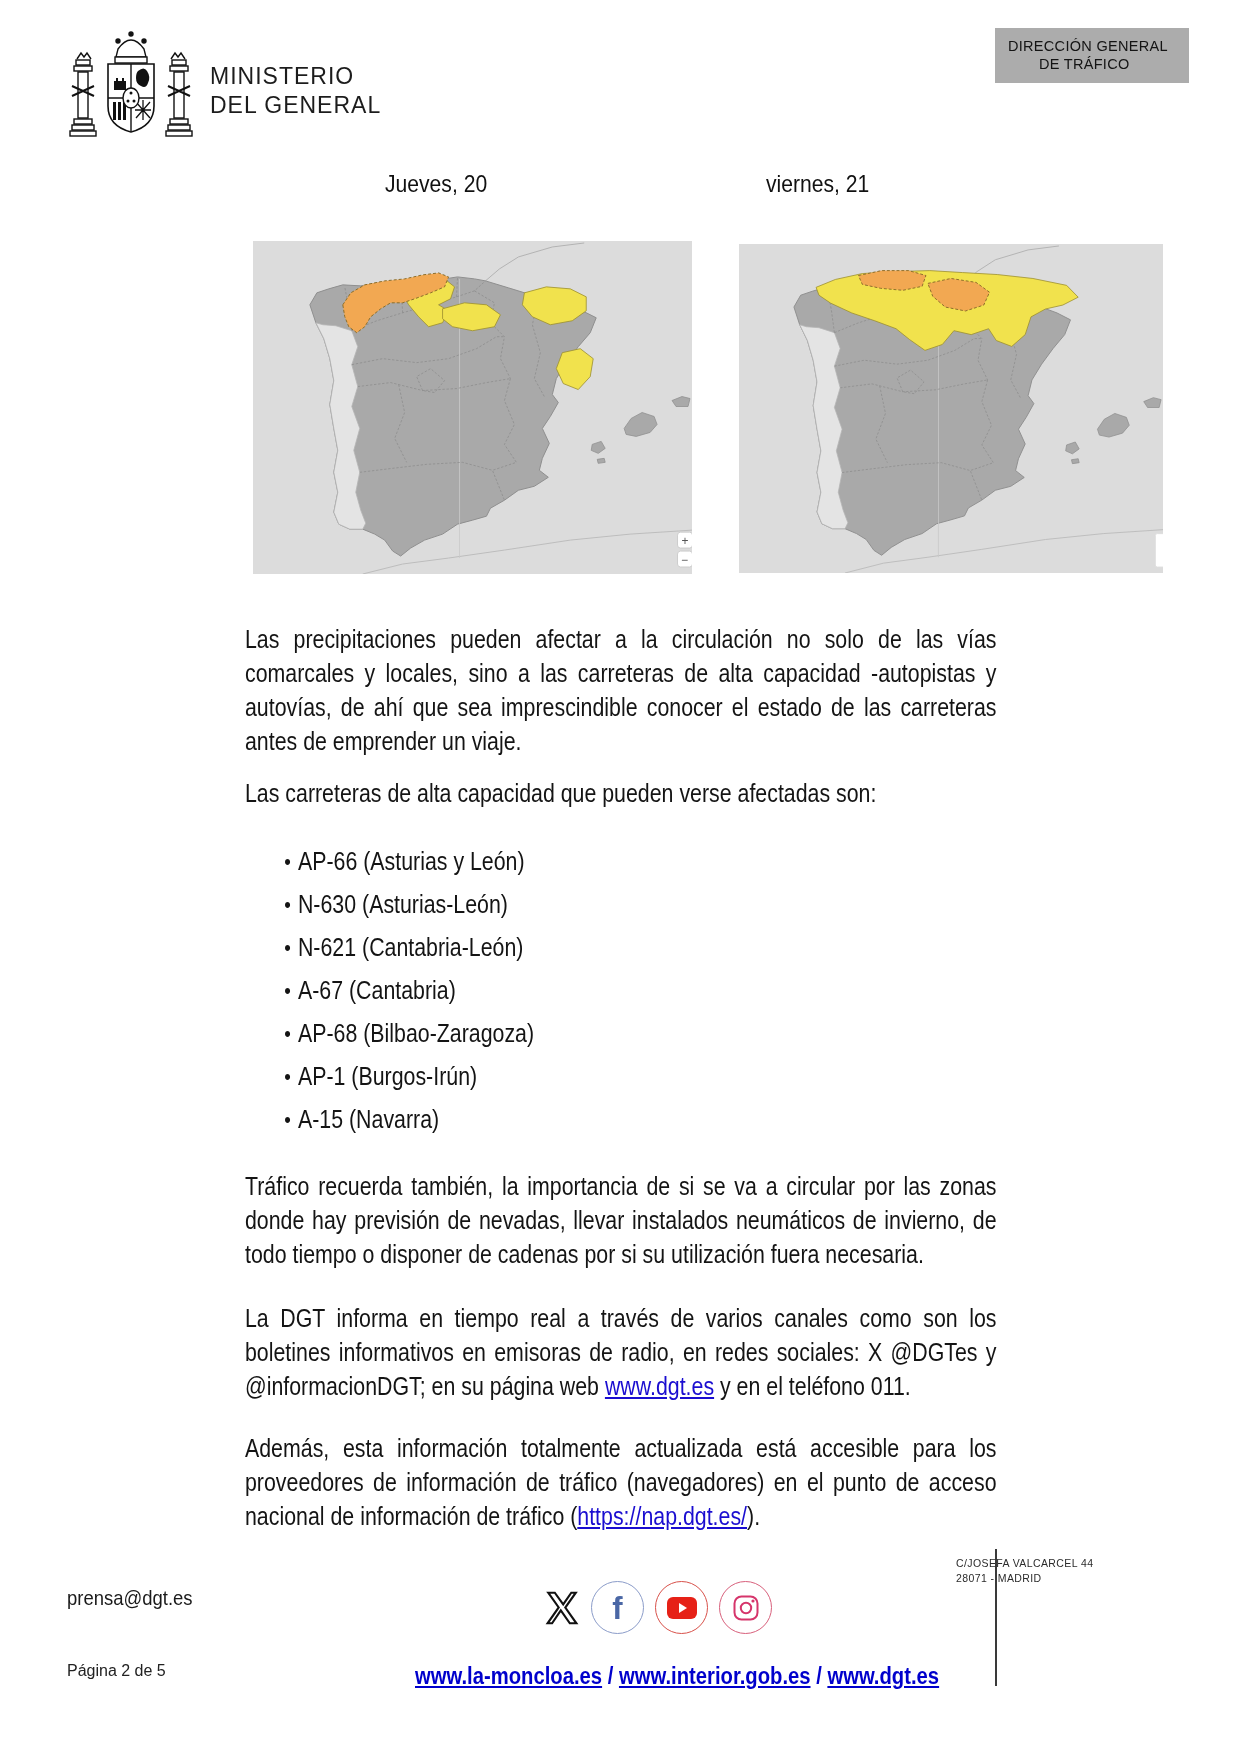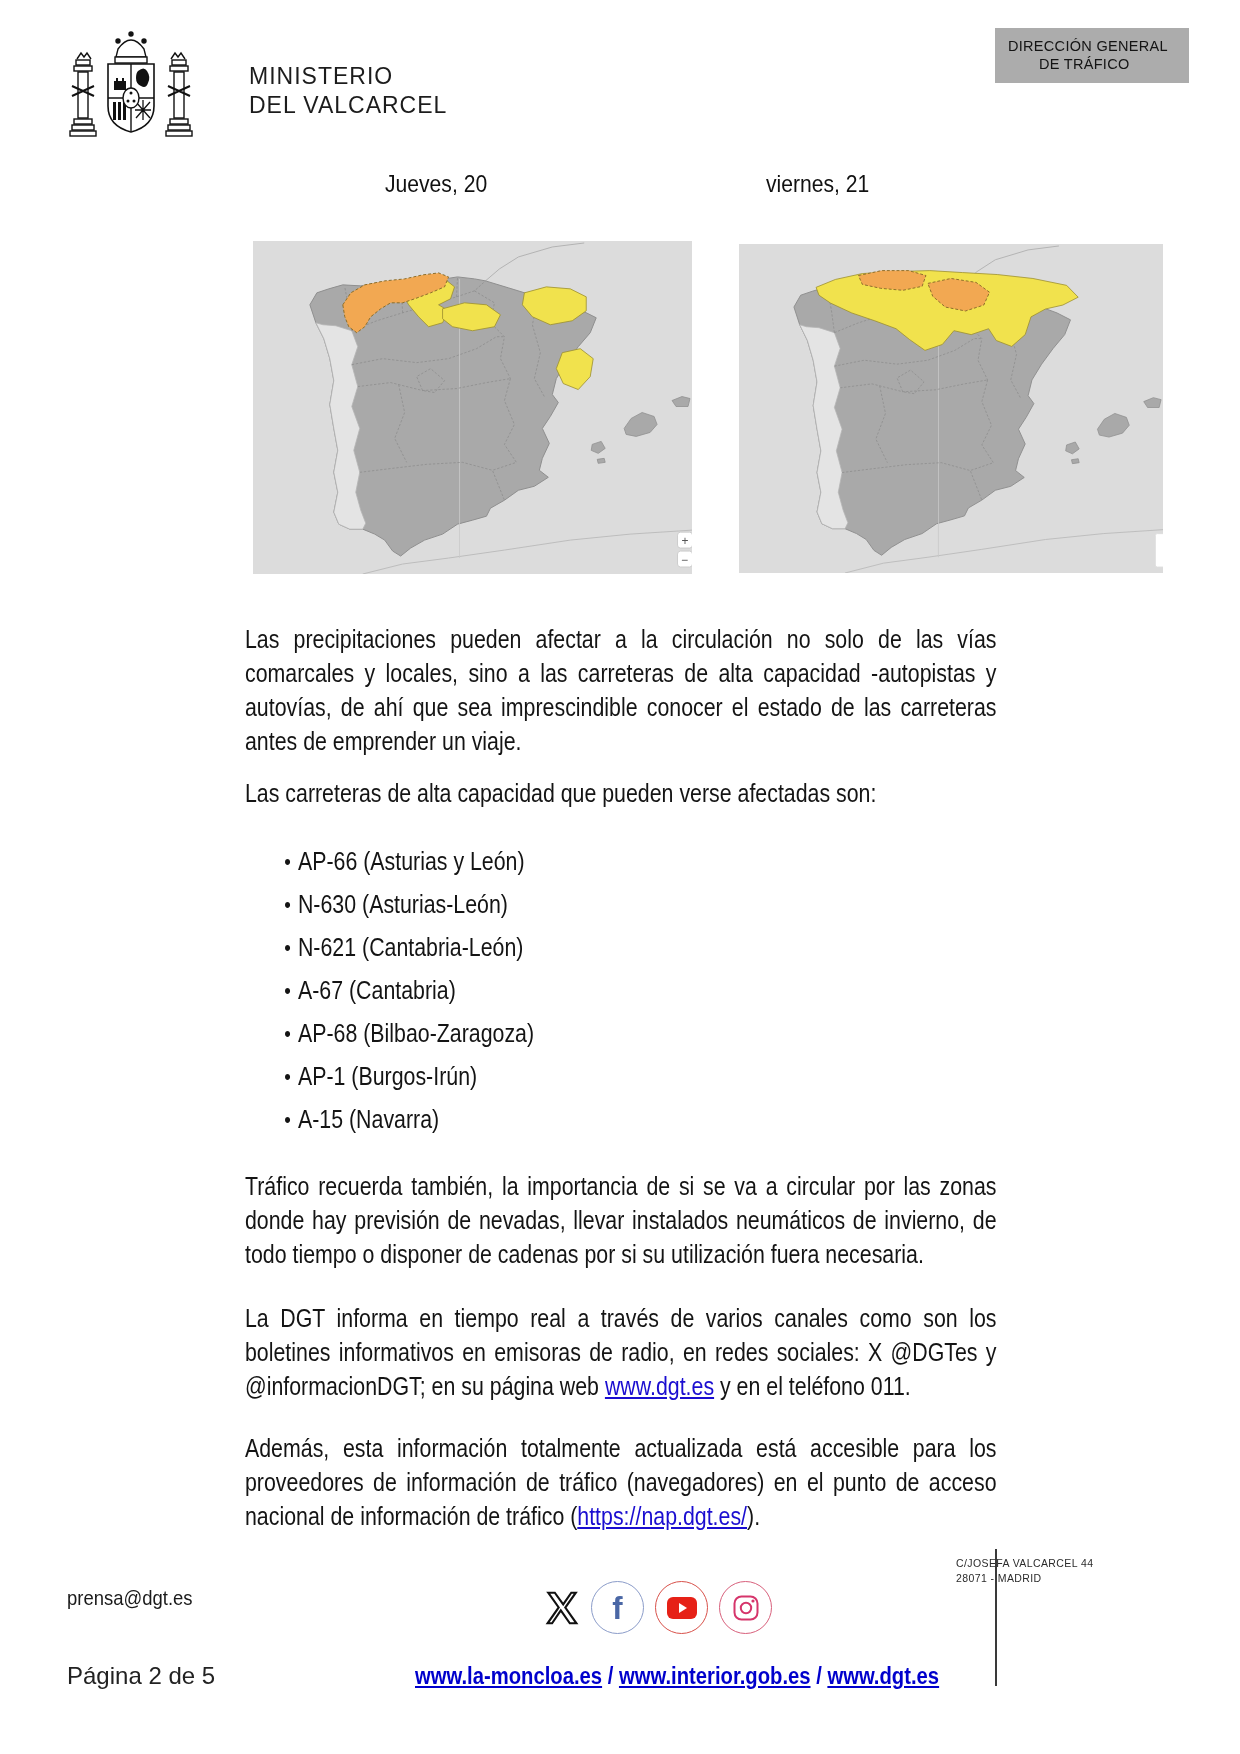--- a/index.html
+++ b/index.html
@@ -5,21 +5,21 @@
   * { margin:0; padding:0; box-sizing:border-box; }
   html,body { background:#ffffff; }
   body {
     width:1240px; height:1754px; position:relative;
     font-family:"Liberation Sans", sans-serif; color:#1a1a1a; overflow:hidden;
   }
   .abs { position:absolute; }
 
   
   .ministry-text { left:210px; top:62px; font-size:23px; line-height:29px;
-    letter-spacing:1px; color:#1c1c1c; font-weight:400;margin-left:39px; }
+    letter-spacing:1px; color:#1c1c1c; font-weight:400; }
   .dg-box { left:995px; top:28px; width:194px; height:55px; background:#acacac;
     padding:9px 0 0 13px; font-size:14.5px; line-height:18px; color:#141414;
     letter-spacing:0.3px; }
   .dg-box .l2 { padding-left:4px;margin-left:27px; }
 
   
   .cond { transform:scaleX(0.88); transform-origin:0 0; }
   .map-title { top:170px; font-size:24px; color:#111; white-space:nowrap; }
 
   
@@ -33,21 +33,21 @@
   .bodycol .gap18 { margin-top:18px; }
   .bodycol .gap28 { margin-top:28px; }
   .bodycol .gap30 { margin-top:30px; }
   .bodycol ul { list-style:none; margin-top:30px; padding-left:46px; }
   .bodycol li { line-height:42px; }
   .blt { display:inline-block; width:16px; font-size:22px; vertical-align:1px; }
   a.bodylink { color:#1a0dd0; text-decoration:underline; }
 
   
   .email { left:67px; top:1586px; font-size:21px; color:#1a1a1a; }
-  .pagenum { left:67px; top:1662px; font-size:24px; color:#222; }
+  .pagenum { left:67px; top:1662px; font-size:16px; color:#222; }
   .social { left:544px; top:1581px; display:flex; align-items:center; gap:11px; }
   .soc-circle { width:53px; height:53px; border-radius:50%; background:#fff;
     display:flex; align-items:center; justify-content:center; }
   .fb-circle { border:1px solid #8b9cc9; }
   .yt-circle { border:1px solid #d8514a; }
   .ig-circle { border:1px solid #d8607c; }
   .fb-f { color:#4a67a5; font-size:31px; font-weight:700; margin-top:2px; }
   .divline { left:995px; top:1549px; width:2px; height:137px; background:#3a3a3a; }
   .address { left:956px; top:1556px; font-size:10.5px; line-height:15px;
     color:#2b2b2b; letter-spacing:0.4px; }
@@ -130,21 +130,21 @@
     <path d="M68 76 L82 92 M82 76 L68 92 M75 74 V94 M67 84 H83" stroke-width="1.3"></path>
     <ellipse cx="63" cy="72" rx="8" ry="10" fill="#fff"></ellipse>
     <circle cx="63" cy="67" r="1.5" fill="#111" stroke="none"></circle>
     <circle cx="60" cy="75" r="1.5" fill="#111" stroke="none"></circle>
     <circle cx="66" cy="75" r="1.5" fill="#111" stroke="none"></circle>
   </svg>
 </div>
 
 <div class="abs ministry-text">
   <div>MINISTERIO</div>
-  <div>DEL VALCARCEL</div>
+  <div>DEL GENERAL</div>
 </div>
 
 <div class="abs dg-box">
   <div class="l1">DIRECCIÓN GENERAL</div>
   <div class="l2">DE TRÁFICO</div>
 </div>
 
 <div class="abs map-title cond" style="left:385px;">Jueves, 20</div>
 <div class="abs map-title cond" style="left:766px;">viernes, 21</div>
 

